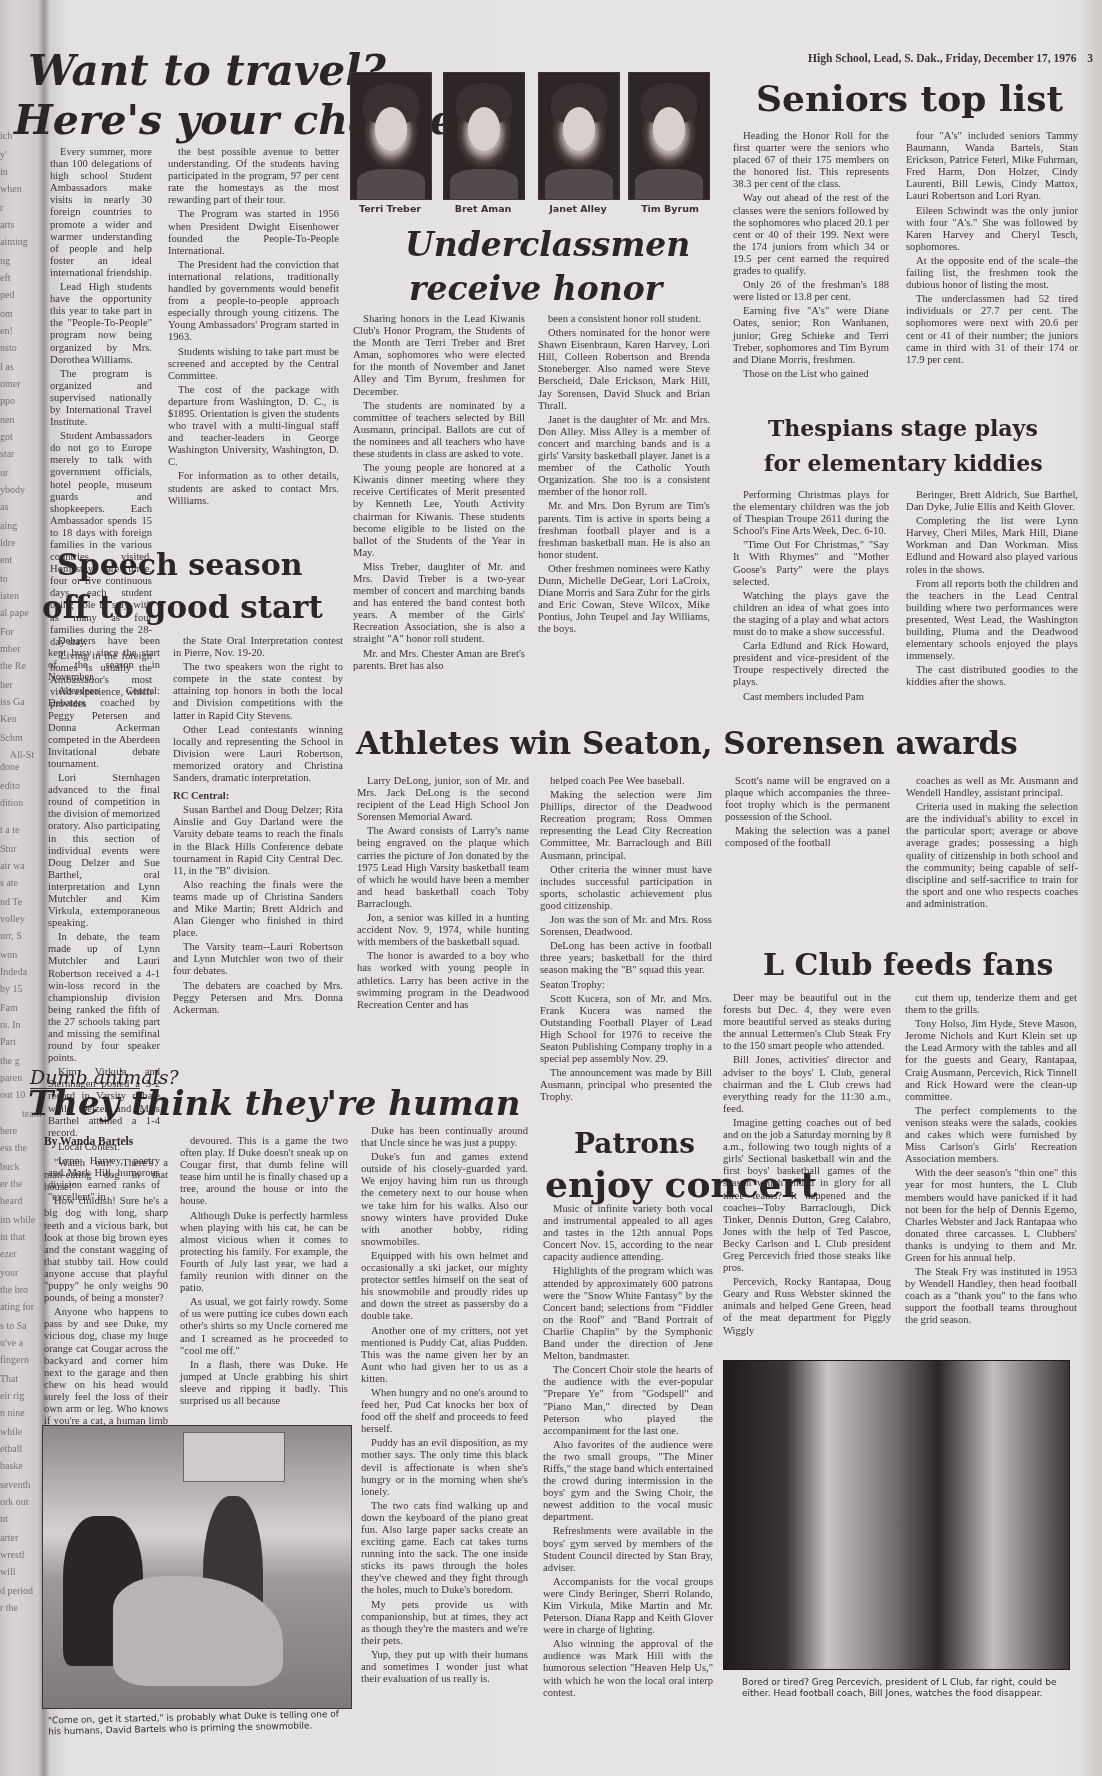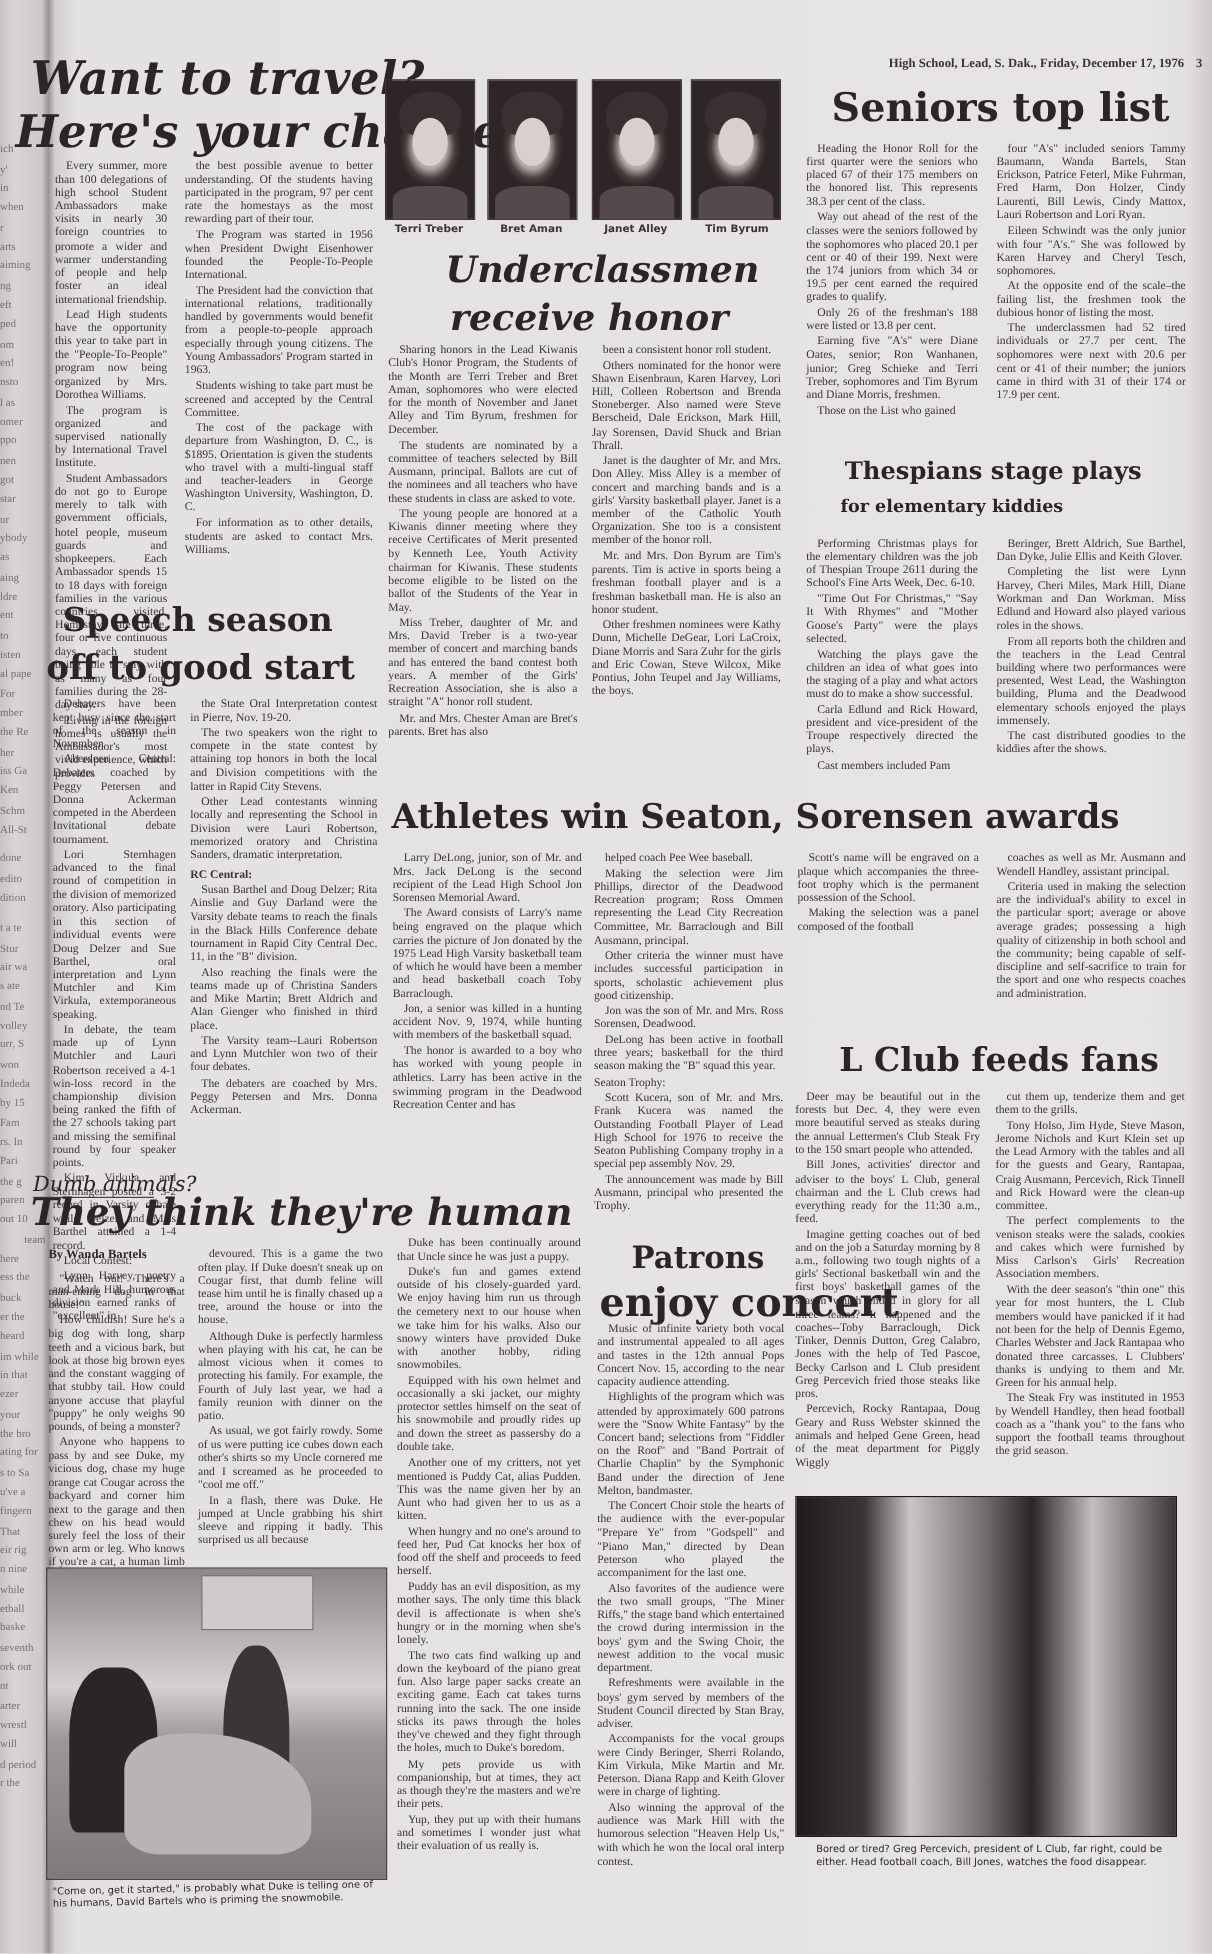--- a/index.html
+++ b/index.html
@@ -98,21 +98,21 @@
       <div style="margin-bottom: 5px;">to</div>
       <div style="margin-bottom: 5px;">isten</div>
       <div style="margin-bottom: 7px;">al pape</div>
       <div style="margin-bottom: 5px;">For</div>
       <div style="margin-bottom: 5px;">mber</div>
       <div style="margin-bottom: 7px;">the Re</div>
       <div style="margin-bottom: 5px;">her</div>
       <div style="margin-bottom: 5px;">iss Ga</div>
       <div style="margin-bottom: 7px;">Ken</div>
       <div style="margin-bottom: 5px;">Schm</div>
-      <div style="margin-bottom: 14px;">All-St</div>
+      <div style="margin-bottom: 0; text-align: center;">All-St</div>
       <div style="margin-bottom: 7px;">done</div>
       <div style="margin-bottom: 5px;">edito</div>
       <div style="margin-bottom: 15px;">dition</div>
       <div style="margin-bottom: 7px;">t a te</div>
       <div style="margin-bottom: 5px;">Stur</div>
       <div style="margin-bottom: 5px;">air wa</div>
       <div style="margin-bottom: 7px;">s ate</div>
       <div style="margin-bottom: 5px;">nd Te</div>
       <div style="margin-bottom: 5px;">volley</div>
       <div style="margin-bottom: 7px;">urr, S</div>
@@ -232,21 +232,21 @@
       <p>Those on the List who gained</p>
     </div>
   <div class="col" style="left:906px;top:130px;width:172px;">
       <p>four "A's" included seniors Tammy Baumann, Wanda Bartels, Stan Erickson, Patrice Feterl, Mike Fuhrman, Fred Harm, Don Holzer, Cindy Laurenti, Bill Lewis, Cindy Mattox, Lauri Robertson and Lori Ryan.</p>
       <p>Eileen Schwindt was the only junior with four "A's." She was followed by Karen Harvey and Cheryl Tesch, sophomores.</p>
       <p>At the opposite end of the scale–the failing list, the freshmen took the dubious honor of listing the most.</p>
       <p>The underclassmen had 52 tired individuals or 27.7 per cent. The sophomores were next with 20.6 per cent or 41 of their number; the juniors came in third with 31 of their 174 or 17.9 per cent.</p>
     </div>
 
   <h1 class="headline abs" style="left:768px;top:417px;font-size:22px;">Thespians stage plays</h1>
-  <h1 class="headline abs" style="left:764px;top:452px;font-size:16px;">for elementary kiddies</h1>
+  <h1 class="headline abs" style="left:764px;top:452px;font-size:22px;">for elementary kiddies</h1>
   <div class="col" style="left:733px;top:489px;width:156px;">
       <p>Performing Christmas plays for the elementary children was the job of Thespian Troupe 2611 during the School's Fine Arts Week, Dec. 6-10.</p>
       <p>"Time Out For Christmas," "Say It With Rhymes" and "Mother Goose's Party" were the plays selected.</p>
       <p>Watching the plays gave the children an idea of what goes into the staging of a play and what actors must do to make a show successful.</p>
       <p>Carla Edlund and Rick Howard, president and vice-president of the Troupe respectively directed the plays.</p>
       <p>Cast members included Pam</p>
     </div>
   <div class="col" style="left:906px;top:489px;width:172px;">
       <p>Beringer, Brett Aldrich, Sue Barthel, Dan Dyke, Julie Ellis and Keith Glover.</p>
       <p>Completing the list were Lynn Harvey, Cheri Miles, Mark Hill, Diane Workman and Dan Workman. Miss Edlund and Howard also played various roles in the shows.</p>

